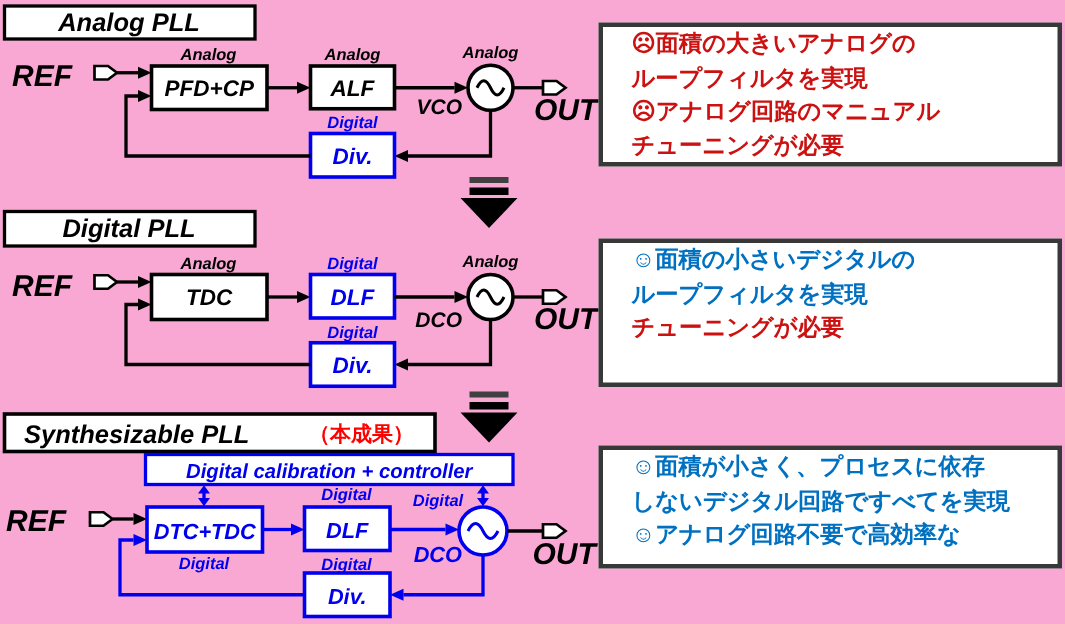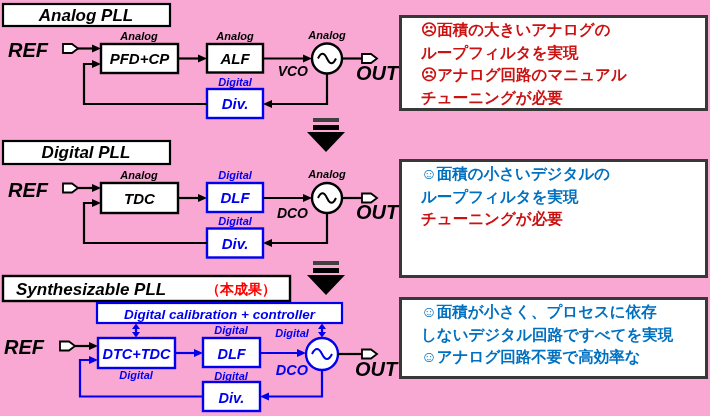--- a/index.html
+++ b/index.html
@@ -182,21 +182,21 @@
     <polygon class="ah-b" points="89,86 98,90 89,94"></polygon>
   </svg>
 
   <div class="note" style="top:15px;height:96px">
     <div class="red">☹面積の大きいアナログの</div>
     <div class="red">ループフィルタを実現</div>
     <div class="red">☹アナログ回路のマニュアル</div>
     <div class="red">チューニングが必要</div>
   </div>
 
-  <div class="note" style="top:159px;height:119px">
+  <div class="note" style="top:159px;height:99px">
     <div class="blu">☺面積の小さいデジタルの</div>
     <div class="blu">ループフィルタを実現</div>
     <div class="red">チューニングが必要</div>
   </div>
 
   <div class="note" style="top:297px;height:82px">
     <div class="blu">☺面積が小さく、プロセスに依存</div>
     <div class="blu">しないデジタル回路ですべてを実現</div>
     <div class="blu">☺アナログ回路不要で高効率な</div>
   </div>

